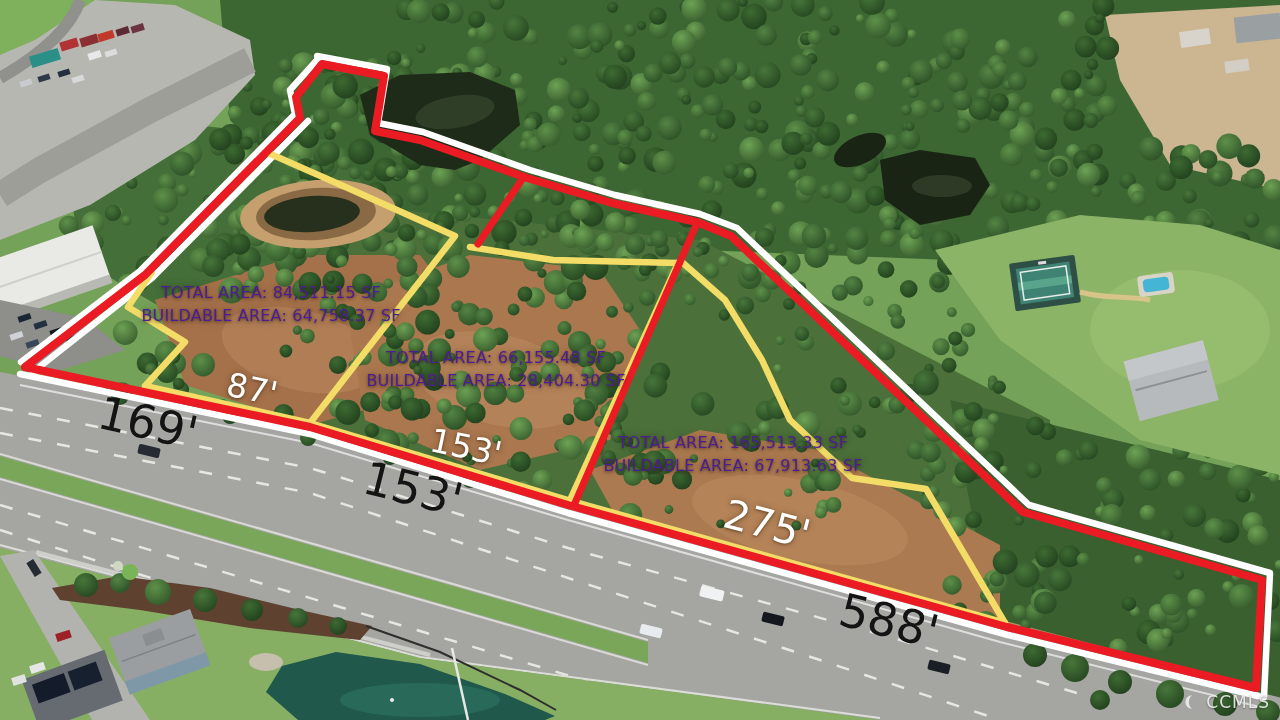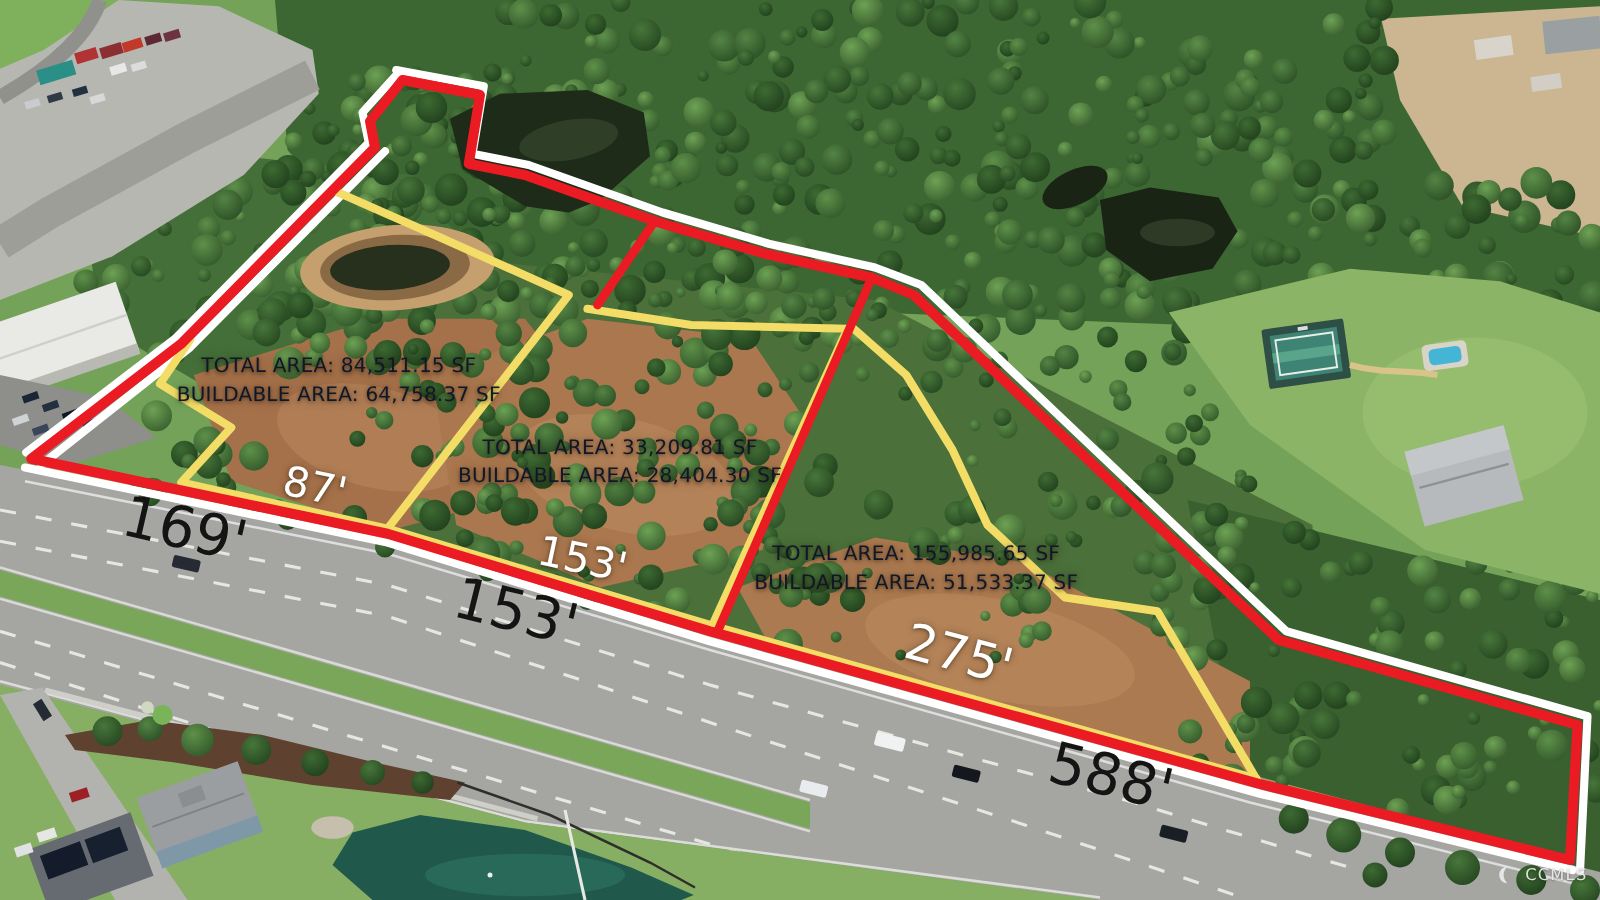--- a/index.html
+++ b/index.html
@@ -1,28 +1,28 @@
 <!DOCTYPE html>
 <html><head>
 <meta charset="utf-8">
 <style>
   html,body{margin:0;padding:0;background:#222;}
   .stage{position:relative;width:1280px;height:720px;overflow:hidden;
          background:#74a258;font-family:"DejaVu Sans","Liberation Sans",sans-serif;}
   .stage svg{position:absolute;left:0;top:0;}
   .overlay{position:absolute;left:0;top:0;width:1280px;height:720px;pointer-events:none;}
   .area-label{position:absolute;transform:translate(-50%,-50%);text-align:center;
-    color:#0f172a;font-size:16px;line-height:1.45;letter-spacing:.2px;white-space:nowrap;
+    color:#4c1d95;font-size:16px;line-height:1.45;letter-spacing:.2px;white-space:nowrap;
     text-shadow:0 1px 3px rgba(45,30,10,.65),0 0 9px rgba(45,30,10,.35);}
   .dim{position:absolute;white-space:nowrap;font-weight:500;
     transform:translate(-50%,-50%) rotate(var(--r));font-size:var(--s);}
   .dim.light{text-shadow:0 1px 3px rgba(40,30,10,.55),0 0 7px rgba(40,30,10,.3);}
   .dim.dark{text-shadow:0 0 2px rgba(255,255,255,.15);}
   .watermark{position:absolute;right:10px;top:692px;display:flex;align-items:center;gap:6px;
-    color:#ececec;opacity:.92;font-size:13px;letter-spacing:1px;
+    color:#ececec;opacity:.92;font-size:17px;letter-spacing:1px;
     text-shadow:0 1px 2px rgba(0,0,0,.45);}
   .watermark svg{position:static;}
 </style>
 </head>
 <body>
 
 <div class="stage">
 <svg width="1280" height="720" viewBox="0 0 1280 720">
   <defs>
     <radialGradient id="tg0" cx="38%" cy="32%" r="75%">
@@ -1171,26 +1171,26 @@
     </g>
   </g>
 </svg>
 
 <div class="overlay">
   <div class="area-label" style="left:271px;top:304px">
     <div>TOTAL AREA: 84,511.15 SF</div>
     <div>BUILDABLE AREA: 64,758.37 SF</div>
   </div>
   <div class="area-label" style="left:496px;top:369px">
-    <div>TOTAL AREA: 33,209.81 SF</div>
+    <div>TOTAL AREA: 66,155.48 SF</div>
     <div>BUILDABLE AREA: 28,404.30 SF</div>
   </div>
   <div class="area-label" style="left:733px;top:454px">
-    <div>TOTAL AREA: 155,985.65 SF</div>
-    <div>BUILDABLE AREA: 51,533.37 SF</div>
+    <div>TOTAL AREA: 165,513.33 SF</div>
+    <div>BUILDABLE AREA: 67,913.63 SF</div>
   </div>
 
   <div class="dim dark" style="left: 148px; top: 423px; --r: 13deg; --s: 46px; color: rgb(20, 20, 20);">169'</div>
   <div class="dim light" style="left: 252px; top: 389px; --r: 12deg; --s: 33px; color: rgb(255, 255, 255);">87'</div>
   <div class="dim light" style="left: 466px; top: 447px; --r: 12deg; --s: 33px; color: rgb(255, 255, 255);">153'</div>
   <div class="dim dark" style="left: 413px; top: 489px; --r: 14deg; --s: 46px; color: rgb(20, 20, 20);">153'</div>
   <div class="dim light" style="left: 767px; top: 524px; --r: 15deg; --s: 40px; color: rgb(255, 255, 255);">275'</div>
   <div class="dim dark" style="left: 889px; top: 621px; --r: 14deg; --s: 46px; color: rgb(20, 20, 20);">588'</div>
 
   <div class="watermark">

